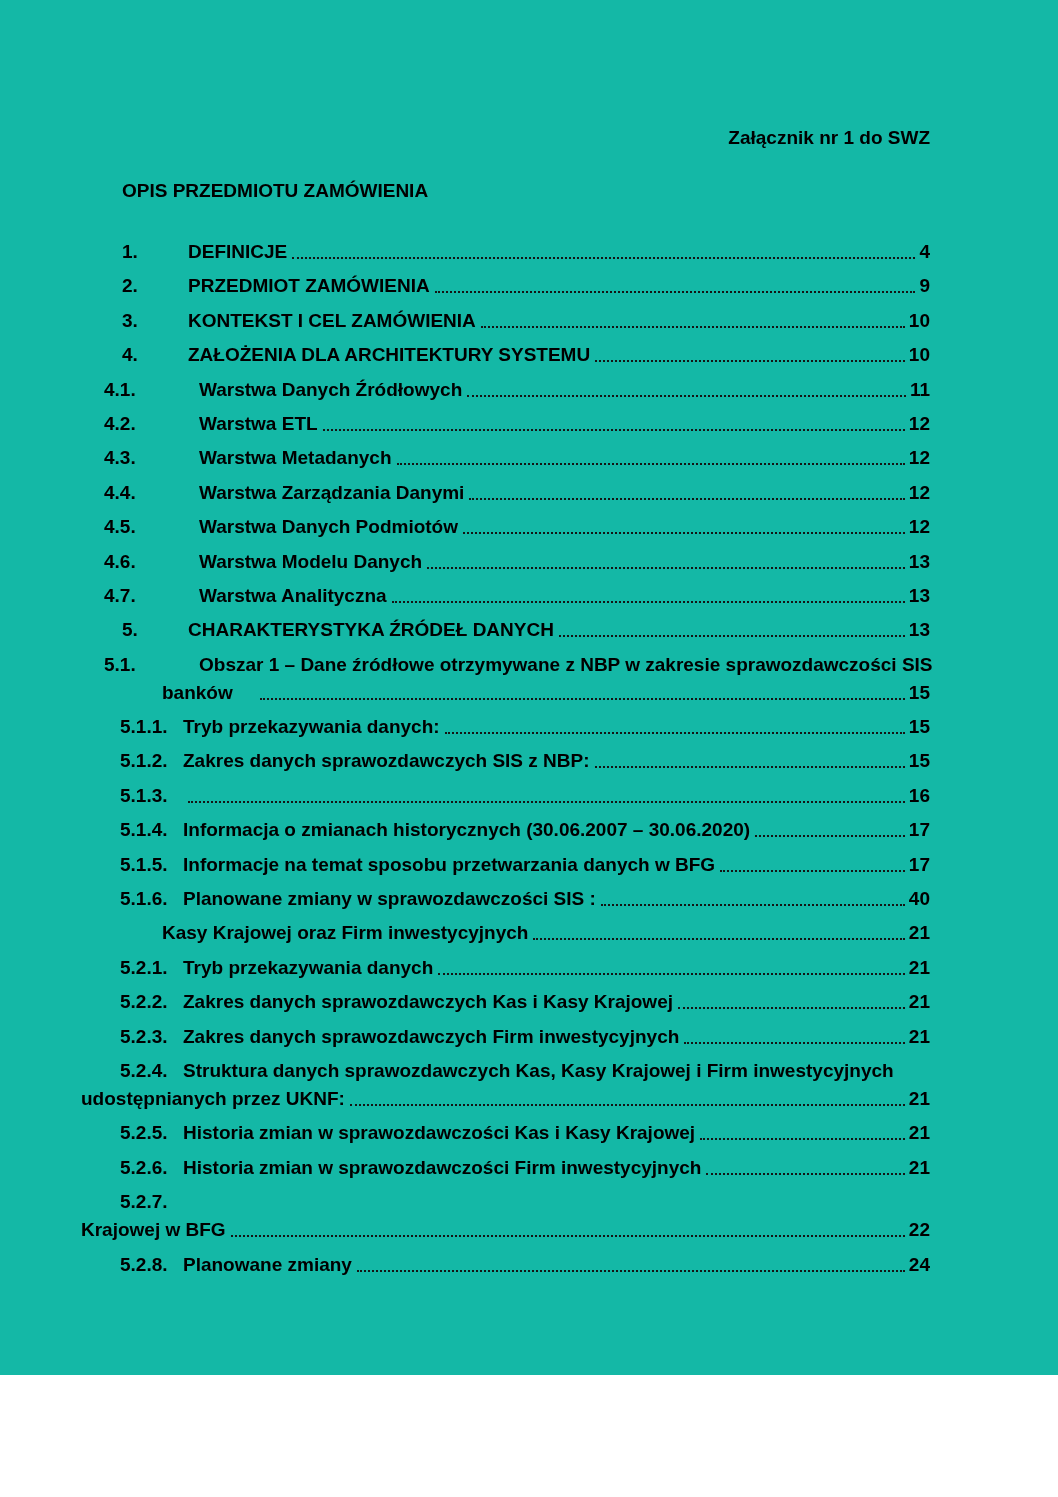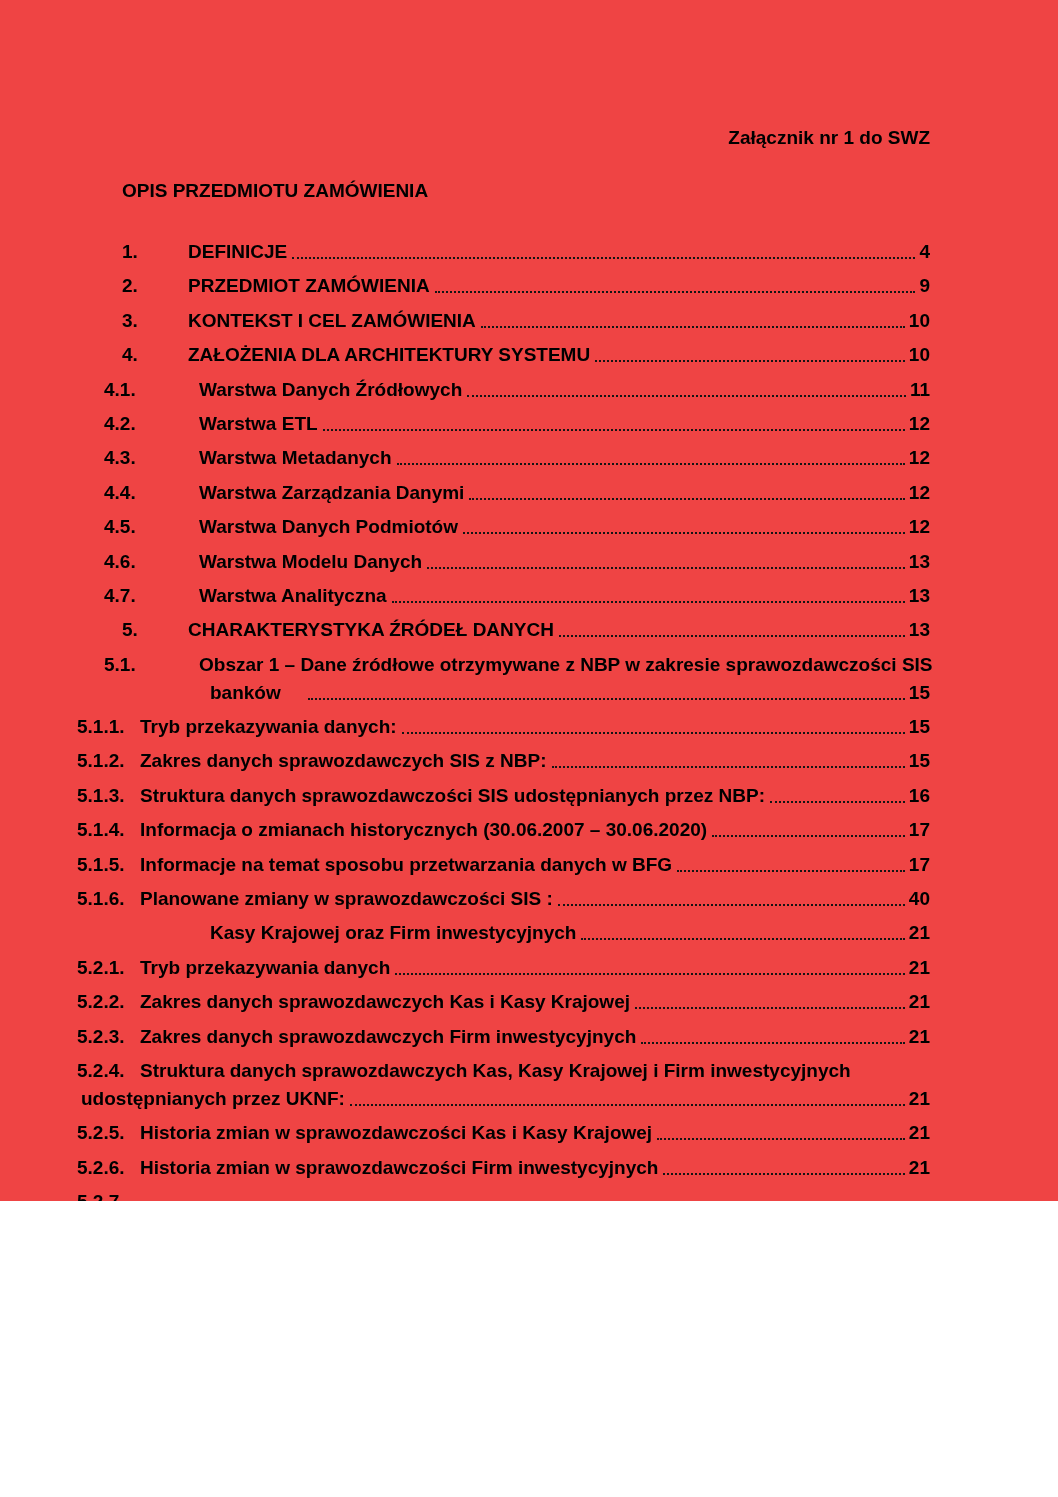--- a/index.html
+++ b/index.html
@@ -4,22 +4,22 @@
 <title>Załącznik nr 1 do SWZ</title>
 <style>
   html, body {
     margin: 0;
     padding: 0;
     background: #ffffff;
   }
   .page {
     position: relative;
     width: 1058px;
-    height: 1201px;
-    background: #ef4444;
+    height: 1375px;
+    background: #14b8a6;
     color: #000000;
     font-family: "Liberation Sans", sans-serif;
     font-weight: 700;
     overflow: hidden;
   }
   .doc-header {
     position: absolute;
     top: 126px;
     left: 122px;
     right: 128px;
@@ -46,22 +46,22 @@
     display: flex;
     align-items: flex-end;
     font-size: 19px;
     line-height: 24px;
     margin-bottom: 10.4px;
     padding-right: 128px;
   }
   .toc-row.no-space { margin-bottom: 4px; }   
   .lvl1 { padding-left: 122px; }
   .lvl2 { padding-left: 104px; }
-  .lvl3 { padding-left: 77px; }
-  .cont2 { padding-left: 162px; margin-left: 48px; }
+  .lvl3 { padding-left: 120px; }
+  .cont2 { padding-left: 162px; }
   .cont3 { padding-left: 81px; }
   .lvl1 .num { flex: 0 0 66px; }
   .lvl2 .num { flex: 0 0 95px; }
   .lvl3 .num { flex: 0 0 63px; }
   .txt { flex: 0 1 auto; white-space: nowrap; }
   .leader {
     flex: 1 1 0;
     min-width: 10px;
     border-bottom: 2.6px dotted #141414;
     margin: 0 4px 5px 5px;
@@ -177,21 +177,20 @@
         <span class="pg">15</span>
       </div>
       <div class="toc-row lvl3">
         <span class="num">5.1.2.</span>
         <span class="txt">Zakres danych sprawozdawczych SIS z NBP:</span>
         <span class="leader"></span>
         <span class="pg">15</span>
       </div>
       <div class="toc-row lvl3">
         <span class="num">5.1.3.</span>
-        <span class="txt">Struktura danych sprawozdawczości SIS udostępnianych przez NBP:</span>
         <span class="leader"></span>
         <span class="pg">16</span>
       </div>
       <div class="toc-row lvl3">
         <span class="num">5.1.4.</span>
         <span class="txt">Informacja o zmianach historycznych (30.06.2007 – 30.06.2020)</span>
         <span class="leader"></span>
         <span class="pg">17</span>
       </div>
       <div class="toc-row lvl3">

